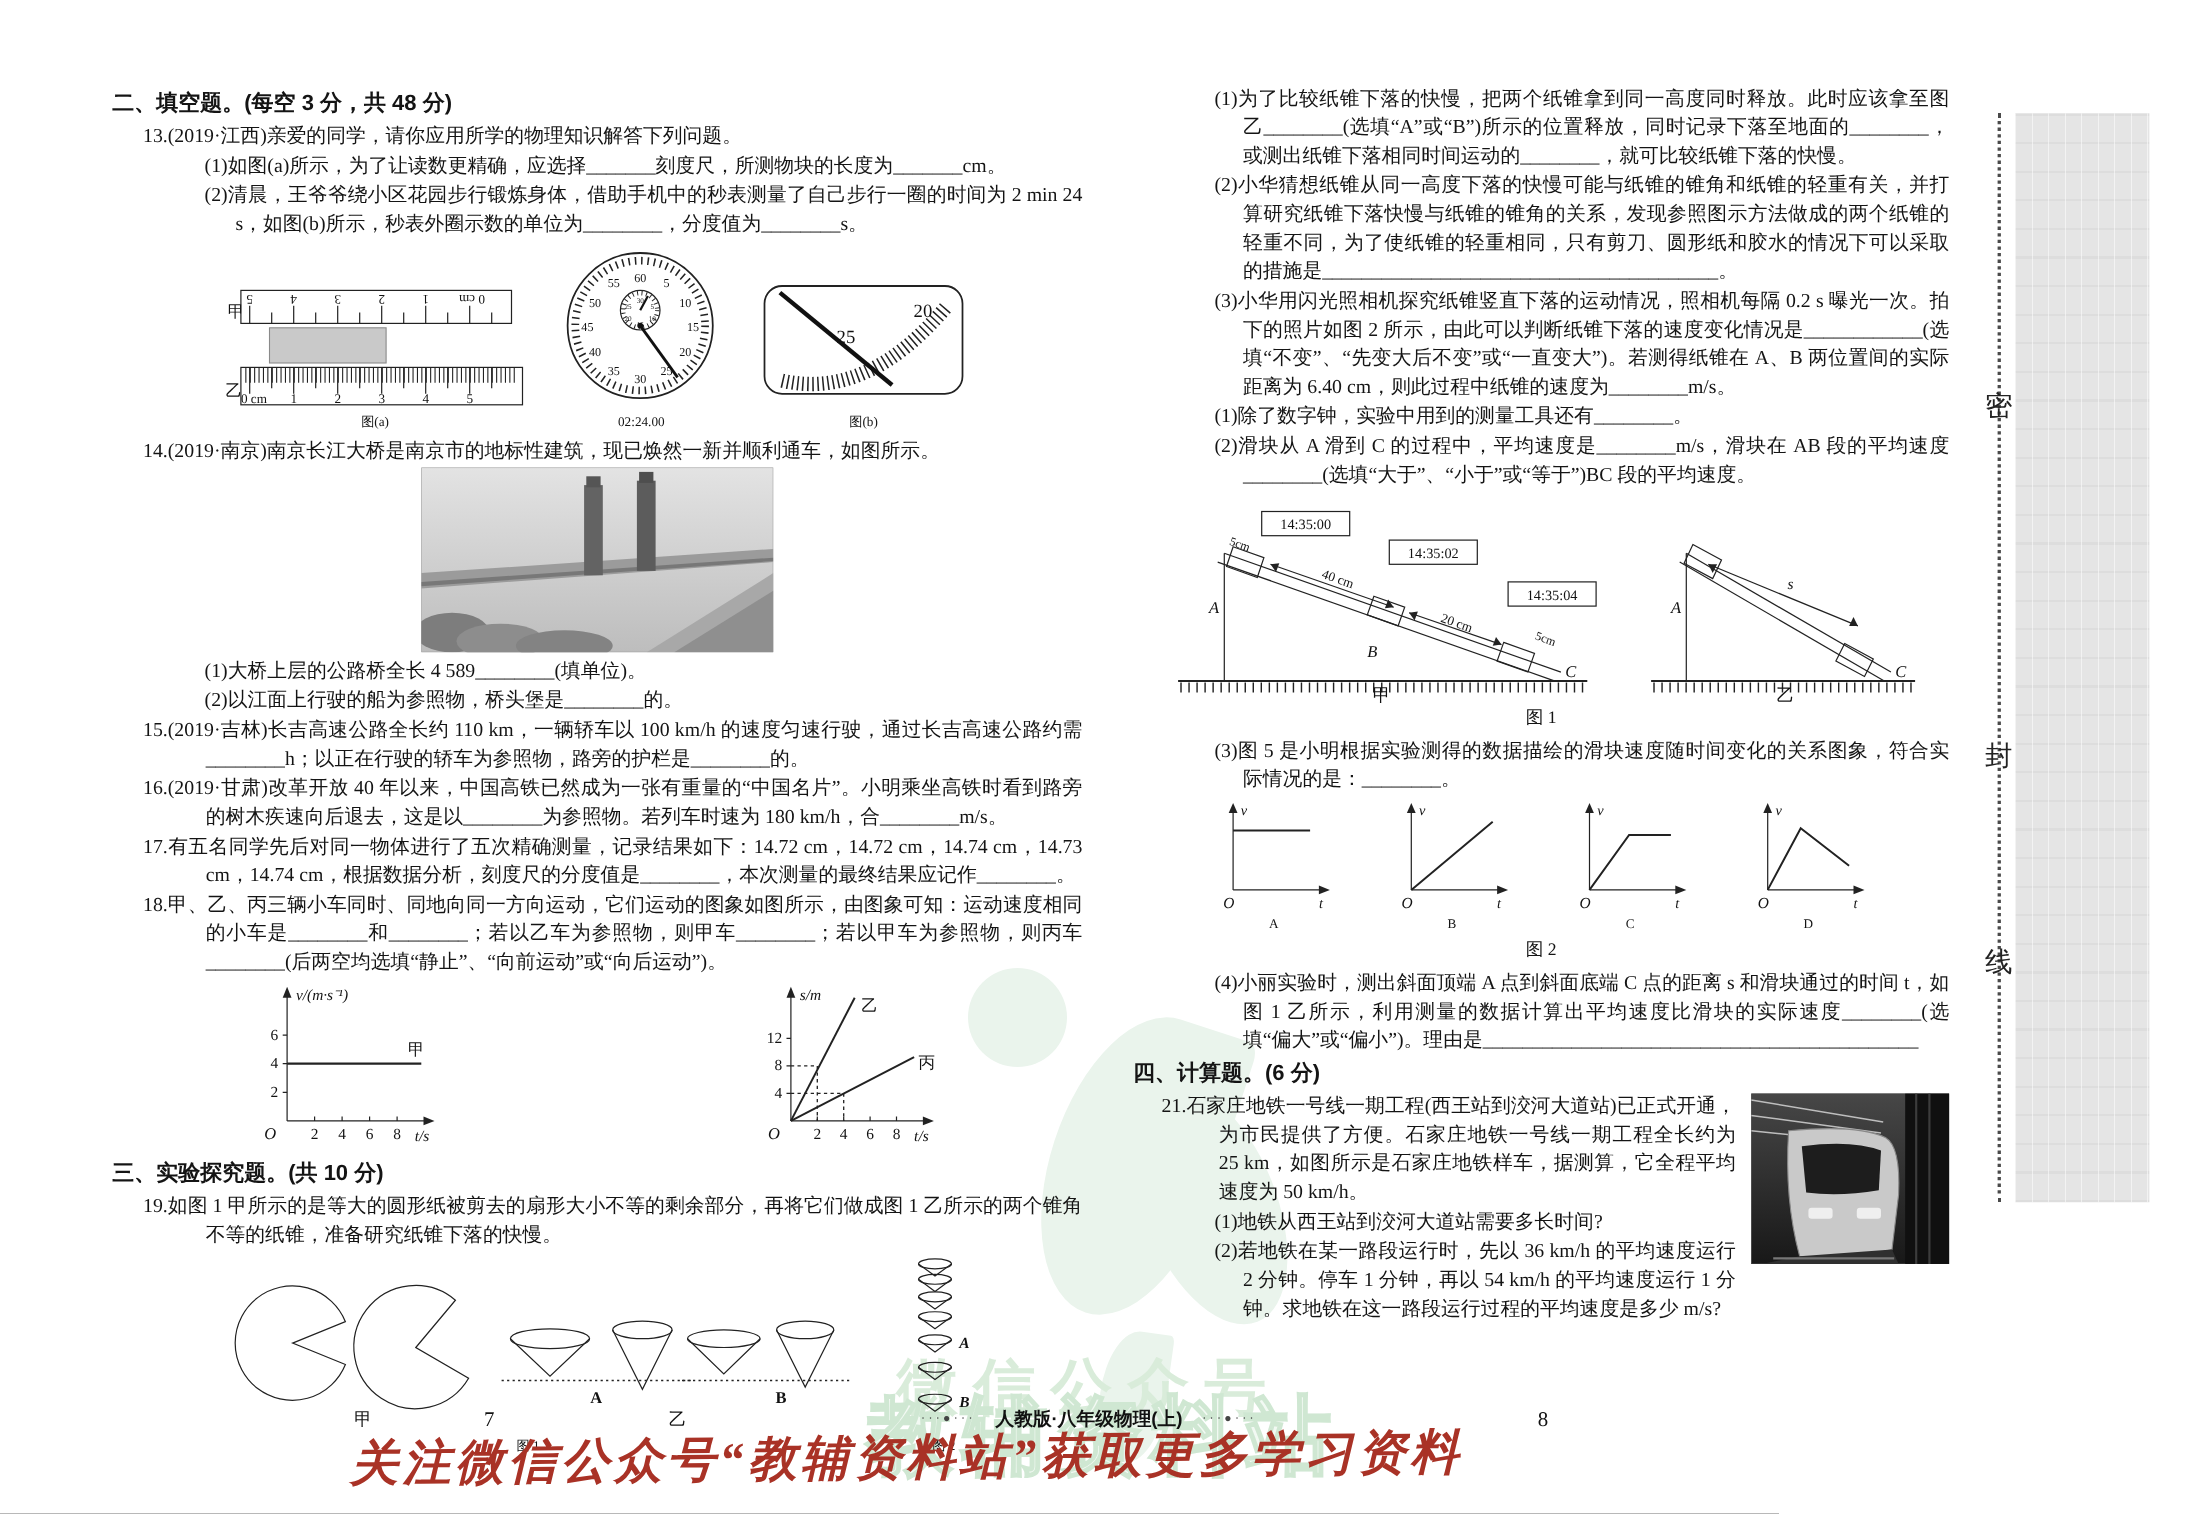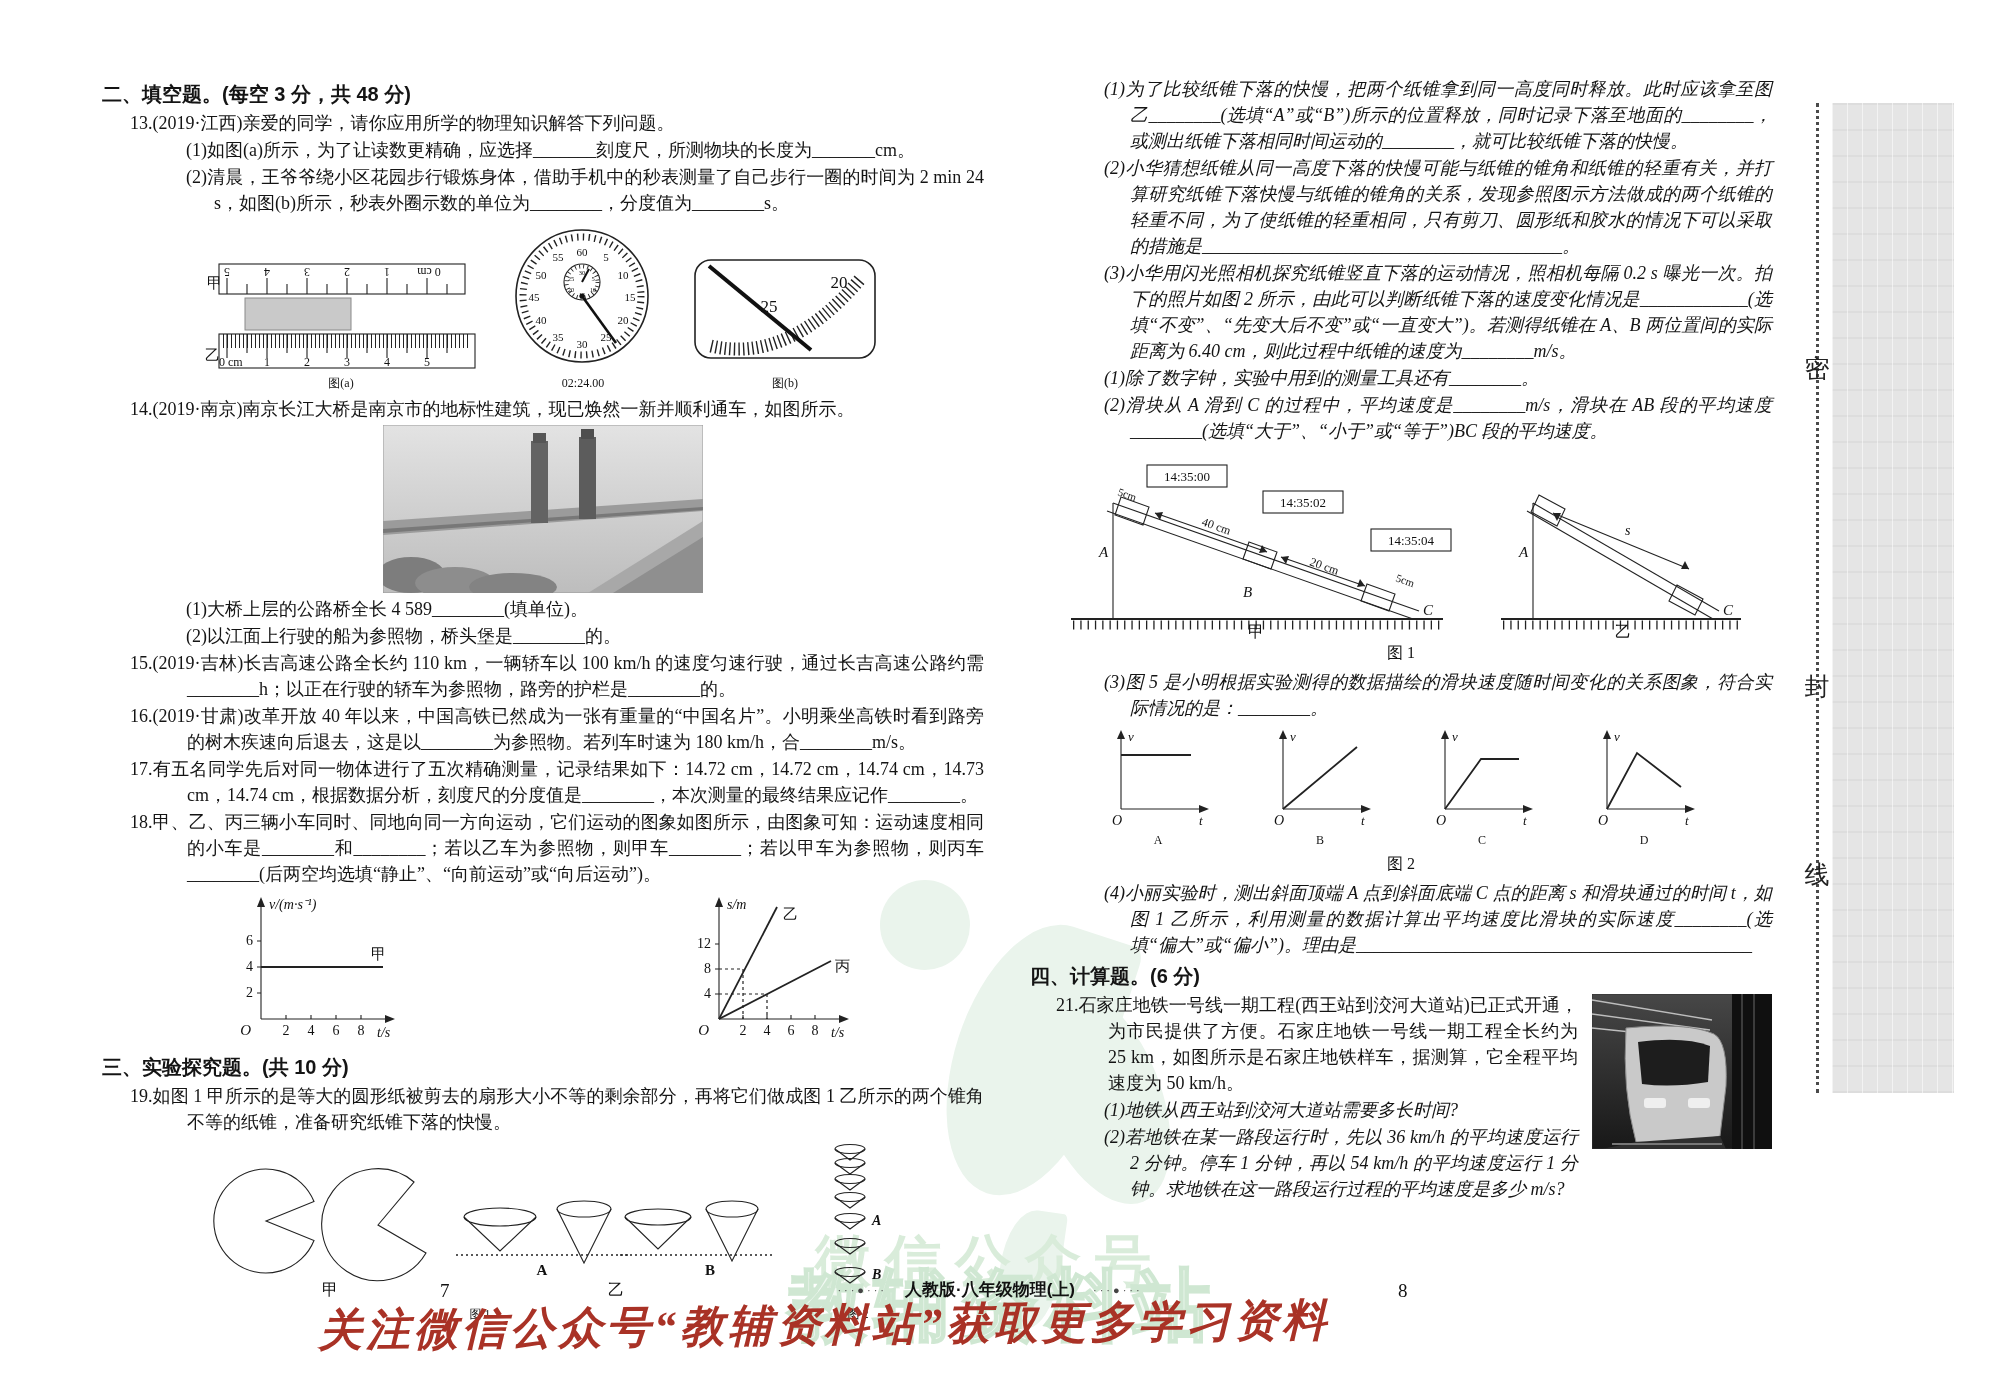--- a/index.html
+++ b/index.html
@@ -8,21 +8,21 @@
 
   
   .page { position:absolute; top:76px; font-size:18px; line-height:26px; text-align:justify; z-index:2; }
   #pageL { left:102px; width:882px; }
   #pageR { left:1030px; width:742px; }
   .page p { margin:0 0 1px 0; }
   .sec { font-family:"Liberation Sans", sans-serif; font-weight:bold; font-size:20px; margin:5px 0 3px 0 !important; }
   .qh  { padding-left:85px;  text-indent:-57px; }
   .sub { padding-left:112px; text-indent:-28px; }
   #pageR .qh  { padding-left:78px;  text-indent:-52px; }
-  #pageR .sub { padding-left:100px; text-indent:-26px;font-style:italic; }
+  #pageR .sub { padding-left:100px; text-indent:-26px; }
 
   
   .figrow { display:flex; justify-content:center; align-items:flex-end; gap:30px; margin:4px 0 3px 0; }
   .figcol { text-align:center; }
   .cap { font-size:12px; text-align:center; margin-top:1px; line-height:20px; }
   .capwide { font-size:16px; text-align:center; margin:1px 0 3px 0; }
   .bridgewrap { text-align:center; margin:3px 0; }
   svg { display:block; margin:0 auto; }
   svg text { font-family:"Liberation Serif", serif; fill:#111; }
   .ln { stroke:#222; fill:none; stroke-width:1.6; }

